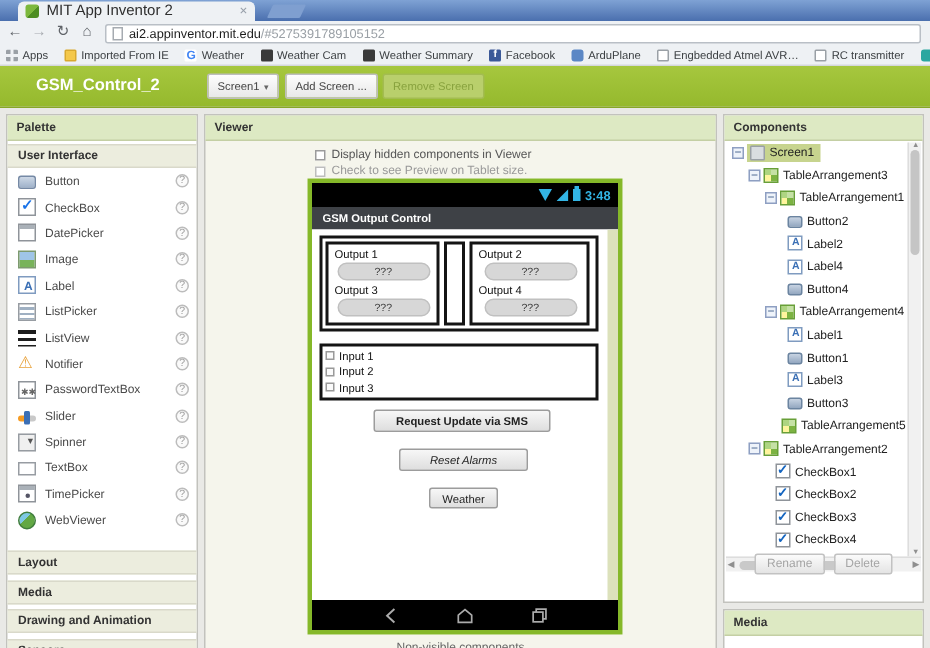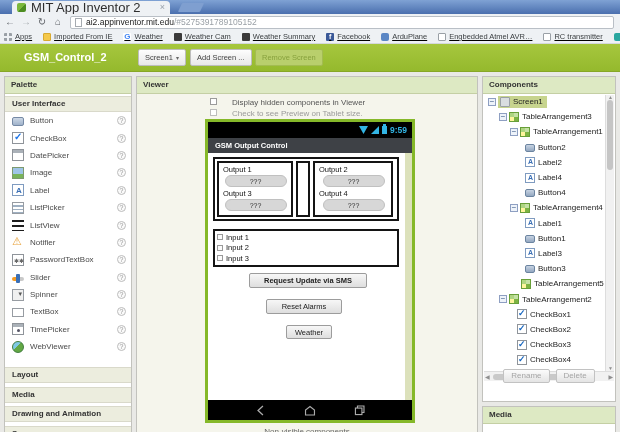--- a/index.html
+++ b/index.html
@@ -9,34 +9,34 @@
     font-family:"Liberation Sans", sans-serif; background:#e9e9e6;
     -webkit-font-smoothing:antialiased;
   }
   
   .tabstrip { position:absolute; left:0; top:0; width:620px; height:14px;
     background:linear-gradient(#7fa2d4,#4a6fae); }
   .tab { position:absolute; left:12px; top:1px; width:158px; height:13px;
     background:#eef1f4; border-radius:4px 4px 0 0; display:flex; align-items:center; }
   .favicon { width:9px; height:9px; margin:0 5px 0 5px; border-radius:2px;
     background:linear-gradient(135deg,#7cb83d 55%,#4d8d22 55%); flex:none; }
-  .tab-title { font-size:13px; color:#2e2e2e; white-space:nowrap; overflow:hidden; flex:1; }
+  .tab-title { font-size:10px; color:#2e2e2e; white-space:nowrap; overflow:hidden; flex:1; }
   .tab-close { font-size:9px; color:#98a0aa; margin:0 5px; line-height:9px; }
   .newtab { position:absolute; left:180px; top:3px; width:22px; height:9px;
     background:#7f9fd0; border-radius:1px; transform:skewX(-25deg); }
   .toolbar { position:absolute; left:0; top:14px; width:620px; height:16px; background:#eef1f4; }
   .navbtn { position:absolute; top:0; font-size:10px; color:#5f6368; line-height:16px; width:14px; text-align:center; }
   .nb-back{left:3px;} .nb-fwd{left:19px; color:#a7abb0;} .nb-reload{left:35px;} .nb-home{left:51px;}
   .omnibox { position:absolute; left:70px; top:1.5px; width:544px; height:13px; background:#fff;
     border:1px solid #b9bfc6; border-radius:2px; display:flex; align-items:center; padding-left:4px; }
   .page-ico { width:7px; height:9px; border:1px solid #a6abb1; background:#fff; margin-right:4px; flex:none; }
   .url-domain { font-size:8.5px; color:#1b1b1b; white-space:nowrap; }
   .url-frag { font-size:8.5px; color:#9aa0a6; white-space:nowrap; }
   .bookmarks { position:absolute; left:0; top:30px; width:620px; height:14px; background:#eef1f4;
-    display:flex; align-items:center; padding-left:4px; overflow:hidden; border-bottom:1px solid #d5d8db;text-decoration:underline; }
+    display:flex; align-items:center; padding-left:4px; overflow:hidden; border-bottom:1px solid #d5d8db; }
   .bm { display:inline-flex; align-items:center; margin-right:11px; flex:none; }
   .bm-label { font-size:7.5px; color:#3c4043; white-space:nowrap; }
   .bmi { width:8px; height:8px; margin-right:3px; flex:none; border-radius:1px; }
   .bmi-apps { background:
       linear-gradient(#9aa0a6,#9aa0a6) 0 0/3px 3px no-repeat,
       linear-gradient(#9aa0a6,#9aa0a6) 5px 0/3px 3px no-repeat,
       linear-gradient(#9aa0a6,#9aa0a6) 0 5px/3px 3px no-repeat,
       linear-gradient(#9aa0a6,#9aa0a6) 5px 5px/3px 3px no-repeat; }
   .bmi-folder { background:#f4c84a; border:1px solid #d8a92f; }
   .bmi-g { background:#fff; color:#4285f4; font-weight:bold; font-size:8px; line-height:8px; text-align:center; }
@@ -93,21 +93,21 @@
   .pi-textbox { height:9px; margin-top:2px; background:#fff; border:1px solid #979ca2; }
   .pi-timepicker { background:#fff; border:1px solid #8f949a;
     background-image:linear-gradient(#aab1b8 0 3px,transparent 3px); }
   .pi-timepicker::after { content:""; position:absolute; left:4px; top:5px; width:3px; height:3px; background:#556; border-radius:50%; }
   .pi-webviewer { border-radius:50%; border:1px solid #3f7d3c; background:linear-gradient(135deg,#7ec8e3 40%,#62a844 40%); }
   .pal-bottom { margin-top:12px; }
   .pal-bottom .secbar { margin-top:3.5px; }
   
   .viewer { left:136px; top:76px; width:342px; height:360px; background:#f5f5ec; }
   .vcontent { position:relative; width:100%; height:calc(100% - 17px); }
-  .vcb-row { position:absolute; left:73px; display:flex; align-items:flex-start; font-size:8px;gap:11px; }
+  .vcb-row { position:absolute; left:73px; display:flex; align-items:flex-end; font-size:8px; }
   .vcb-1 { top:4px; color:#555; } .vcb-2 { top:15px; color:#999; }
   .vcb { width:7px; height:7px; background:#fff; border:1px solid #9b9b9b; margin-right:4px; flex:none; }
   .vcb-2 .vcb { border-color:#bdbdbd; }
   .nonvisible { position:absolute; left:0; width:100%; top:333px; text-align:center; font-size:8px; color:#666; }
   
   .phone { position:absolute; left:68px; top:25px; width:210px; height:304px;
     border:3px solid #85b829; background:#fff; }
   .statusbar { height:16px; background:#000; display:flex; align-items:center; justify-content:flex-end; padding-right:5px; }
   .ic-wifi { width:9px; height:8px; background:#33b5e5; clip-path:polygon(0 0,100% 0,50% 100%); margin-right:3px; }
   .ic-signal { width:8px; height:8px; background:#33b5e5; clip-path:polygon(100% 0,100% 100%,0 100%); margin-right:3px; }
@@ -125,21 +125,21 @@
   .olabel { font-size:7.5px; color:#111; margin:1px 0 1px 1px; }
   .pill { width:62px; height:12px; margin:0 auto 2px auto; background:#d7d7d7; border:1px solid #c0c0c0;
     border-radius:7px; font-size:7px; color:#333; text-align:center; line-height:11px; }
   .inbox { position:absolute; left:5px; top:76px; width:186px; height:38px; border:2px solid #141414;
     overflow:hidden; padding:1px 0 0 2px; }
   .irow { height:10.5px; display:flex; align-items:center; font-size:7.5px; color:#111; }
   .icb { width:6px; height:6px; border:1px solid #9a9a9a; background:#fbfbfb; margin-right:3px; flex:none; }
   .abtn { position:absolute; background:linear-gradient(#f7f7f7,#dedede); border:1px solid #9c9c9c;
     border-radius:2px; font-size:7.5px; color:#222; text-align:center; }
   .ab1 { top:120px; left:41px; width:118px; height:15px; line-height:14px;font-weight:bold; }
-  .ab2 { top:146px; left:58px; width:76px; height:15px; line-height:14px; }
+  .ab2 { top:146px; left:58px; width:86px; height:15px; line-height:14px;font-style:italic; }
   .ab3 { top:172px; left:78px; width:46px; height:14px; line-height:13px; }
   .pnav { position:absolute; left:0; right:0; bottom:0; height:20px; background:#000;
     display:flex; align-items:center; justify-content:center; gap:36px; }
   .pnav svg { display:block; }
   
   .components { left:482px; top:76px; width:134px; height:326px; }
   .tree { position:absolute; left:0; right:0; top:17px; height:277px; overflow:hidden; }
   .trow { height:15.2px; display:flex; align-items:center; font-size:8px; color:#222;
     white-space:nowrap; overflow:hidden; padding-right:12px; }
   .t-l0{padding-left:5px;} .t-l1{padding-left:16px;} .t-l2{padding-left:27px;}
@@ -338,21 +338,21 @@
       <div class="vcb-row vcb-2">
         <span class="vcb"></span>
         <span>Check to see Preview on Tablet size.</span>
       </div>
 
       <div class="phone">
         <div class="statusbar">
           <span class="ic-wifi"></span>
           <span class="ic-signal"></span>
           <span class="ic-battery"></span>
-          <span class="stime">9:59</span>
+          <span class="stime">3:48</span>
         </div>
         <div class="apptitle">GSM Output Control</div>
         <div class="screen">
           <div class="screen-scroll"></div>
           <div class="outwrap">
             <div class="obox">
               <div class="olabel">Output 1</div>
               <div class="pill">???</div>
               <div class="olabel">Output 3</div>
               <div class="pill">???</div>

